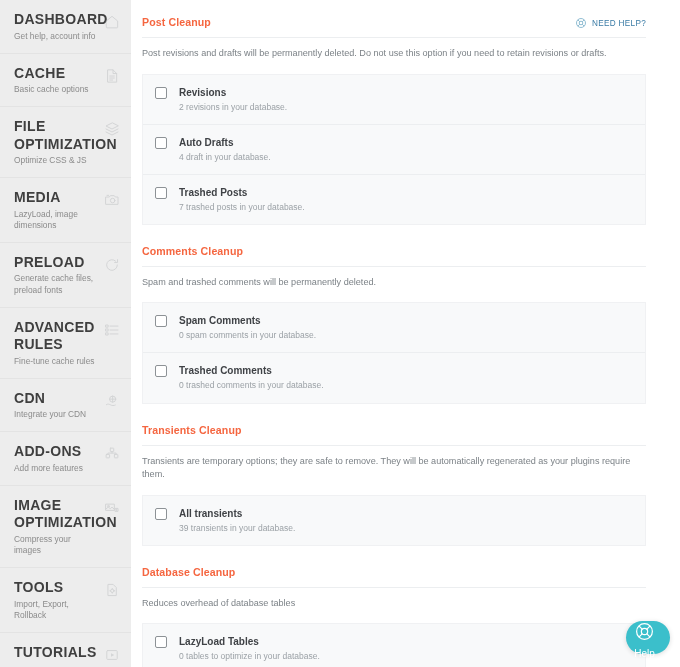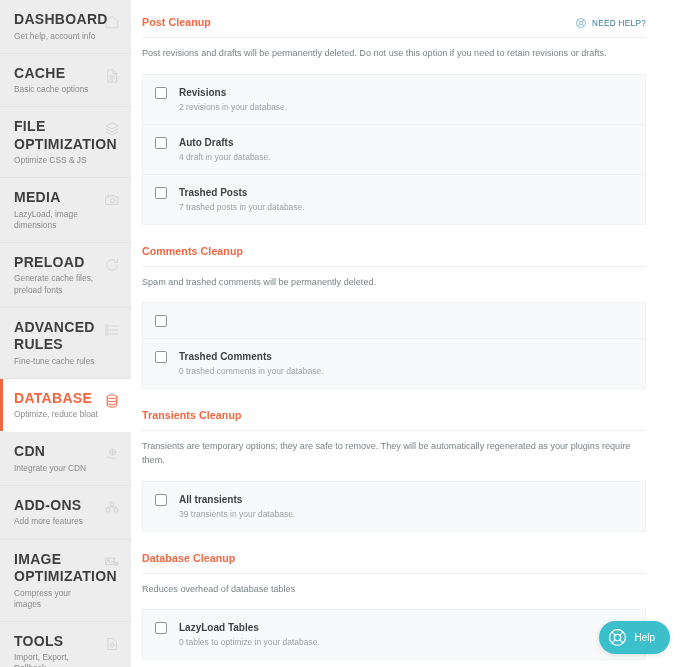--- a/index.html
+++ b/index.html
@@ -152,20 +152,21 @@
     right: 10px; bottom: 13px;
     height: 33px;
     background: #3bbfcb;
     border-radius: 18px;
     display: flex;
     align-items: center;
     gap: 6px;
     padding: 0 15px 0 8px;
     cursor: pointer;
     box-shadow: 0 1px 5px rgba(0,0,0,.14);
+    flex-direction: column;
   }
   .help-fab svg { width: 21px; height: 21px; display: block; }
   .help-fab-label {
     color: #ffffff;
     font-size: 10px;
     font-weight: 400;
   }
 </style>
 </head>
 <body>
@@ -243,34 +244,20 @@
           <div class="nav-desc">Fine-tune cache rules</div>
         </div>
         <span class="nav-icon">
           <svg viewBox="0 0 24 24" fill="none" stroke="#b4b7ba" stroke-width="1.5" stroke-linecap="round" stroke-linejoin="round">
             <rect x="3" y="4.5" width="3.2" height="3.2"></rect>
             <rect x="3" y="10.4" width="3.2" height="3.2"></rect>
             <rect x="3" y="16.3" width="3.2" height="3.2"></rect>
             <line x1="9" y1="6.1" x2="21" y2="6.1"></line>
             <line x1="9" y1="12" x2="21" y2="12"></line>
             <line x1="9" y1="17.9" x2="21" y2="17.9"></line>
-          </svg>
-        </span>
-      </div>
-      <div class="nav-item active">
-        <div class="nav-text">
-          <div class="nav-title">DATABASE</div>
-          <div class="nav-desc">Optimize, reduce bloat</div>
-        </div>
-        <span class="nav-icon">
-          <svg viewBox="0 0 24 24" fill="none" stroke="#f56640" stroke-width="1.5" stroke-linecap="round" stroke-linejoin="round">
-            <ellipse cx="12" cy="5.6" rx="7.2" ry="2.8"></ellipse>
-            <path d="M4.8 5.6v12.8c0 1.55 3.22 2.8 7.2 2.8s7.2-1.25 7.2-2.8V5.6"></path>
-            <path d="M4.8 10.3c0 1.55 3.22 2.8 7.2 2.8s7.2-1.25 7.2-2.8"></path>
-            <path d="M4.8 15c0 1.55 3.22 2.8 7.2 2.8s7.2-1.25 7.2-2.8"></path>
           </svg>
         </span>
       </div>
       <div class="nav-item">
         <div class="nav-text">
           <div class="nav-title">CDN</div>
           <div class="nav-desc">Integrate your CDN</div>
         </div>
         <span class="nav-icon">
           <svg viewBox="0 0 24 24" fill="none" stroke="#b4b7ba" stroke-width="1.5" stroke-linecap="round" stroke-linejoin="round">
@@ -380,20 +367,24 @@
           </div>
         </div>
         <div class="section">
           <div class="section-head">
             <div class="section-title">Comments Cleanup</div>
           </div>
           <div class="section-desc">Spam and trashed comments will be permanently deleted.</div>
           <div class="opt-list">
             <div class="opt-row">
               <span class="cb"></span>
+              <div class="opt-text">
+                <div class="opt-label">Spam Comments</div>
+                <div class="opt-sub">0 spam comments in your database.</div>
+              </div>
             </div>
             <div class="opt-row">
               <span class="cb"></span>
               <div class="opt-text">
                 <div class="opt-label">Trashed Comments</div>
                 <div class="opt-sub">0 trashed comments in your database.</div>
               </div>
             </div>
           </div>
         </div>

